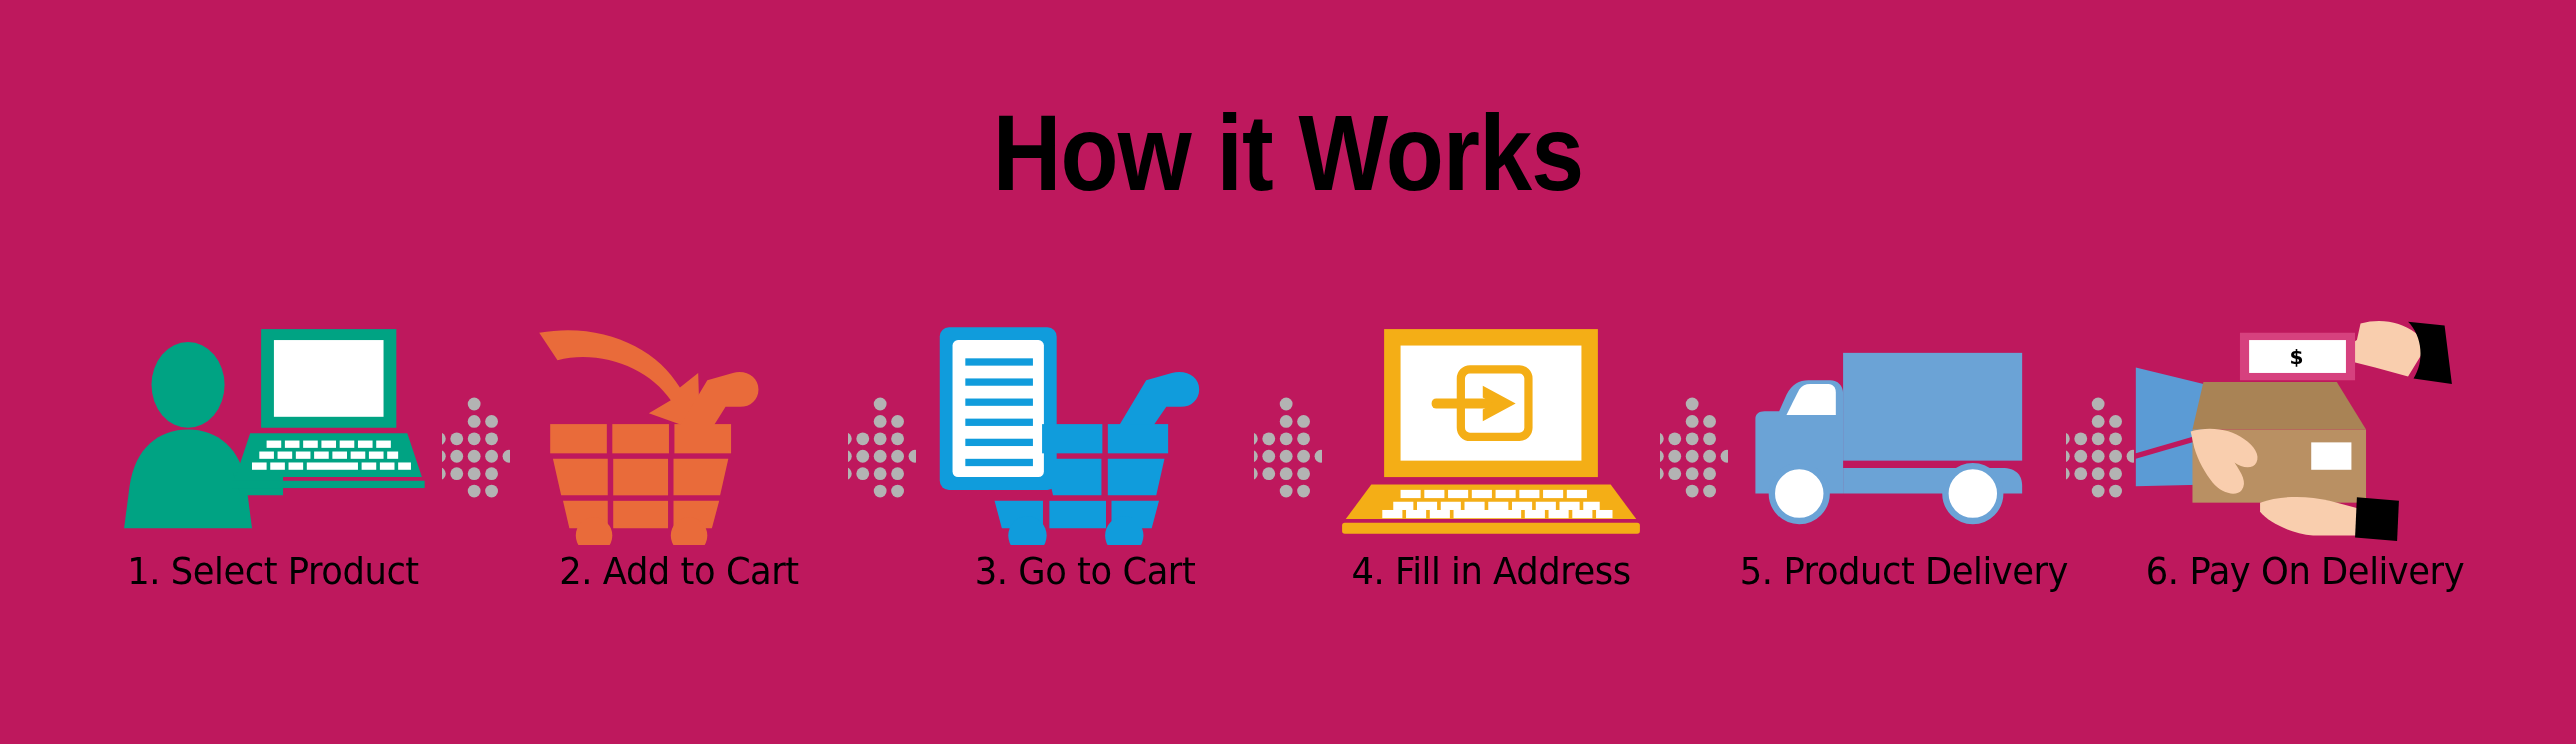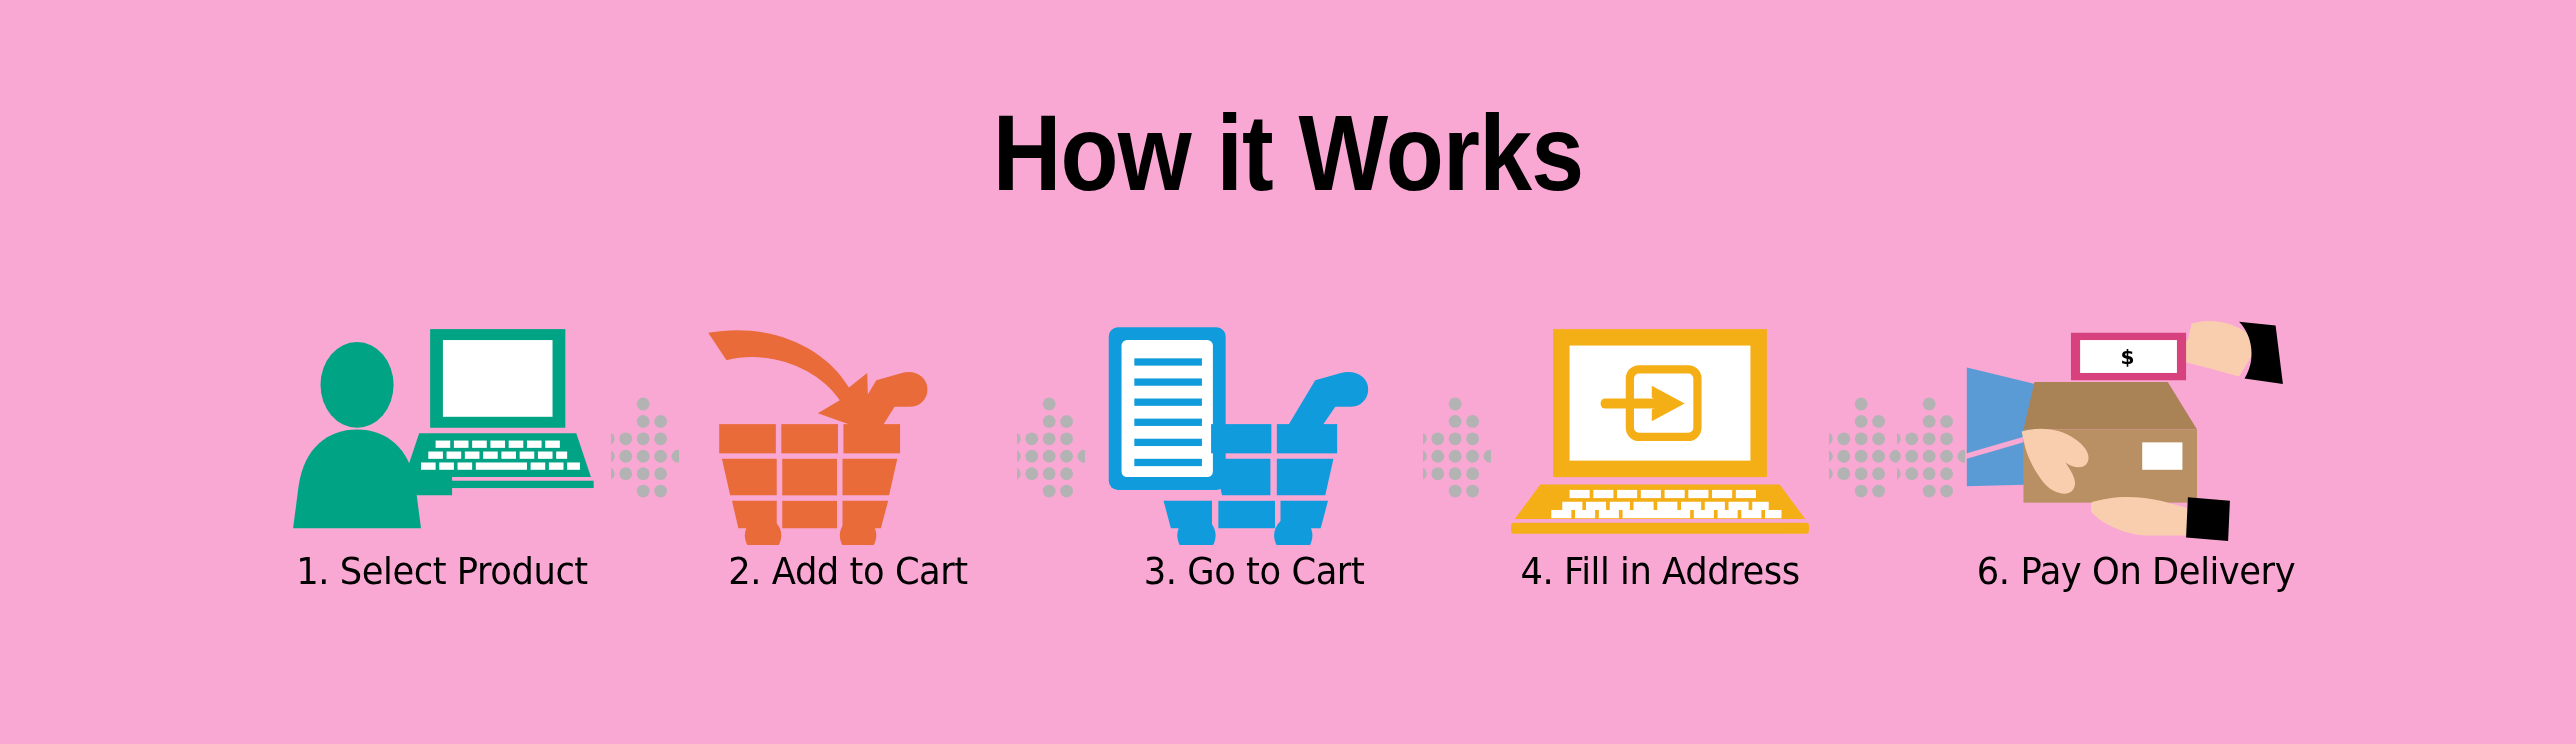--- a/index.html
+++ b/index.html
@@ -8,21 +8,21 @@
     background: #ffffff;
   }
   body {
     font-family: "Liberation Sans", "DejaVu Sans", sans-serif;
     -webkit-font-smoothing: antialiased;
   }
   #page {
     position: relative;
     width: 2576px;
     height: 745px;
-    background: #f9a8d4;
+    background: #be185d;
     overflow: hidden;
   }
 
   
   #title {
     position: absolute;
     top: 99px;
     left: 0;
     width: 2576px;
     text-align: center;
@@ -366,20 +366,42 @@
           <circle cx="-3" cy="88" r="7"></circle>
             <circle cx="16" cy="88" r="7"></circle>
             <circle cx="35" cy="88" r="7"></circle>
           <circle cx="54" cy="88" r="7"></circle>
           <circle cx="35" cy="107" r="7"></circle>
             <circle cx="54" cy="107" r="7"></circle>
         </g>
       </svg>
     </div>
 
+    <div class="step">
+      <div class="art">
+        <svg viewBox="0 0 370 250" xmlns="http://www.w3.org/2000/svg">
+          <g fill="#6ba3d6">
+
+            <rect x="126" y="40" width="196" height="118"></rect>
+
+            <path d="M126 166 L 300 166 C 316 166 322 174 322 186 L 322 194 L 126 194 Z"></path>
+
+            <path d="M56 104 L 64 86 C 70 74 78 70 88 70 L 112 70 C 120 70 126 76 126 84
+                     L 126 194 L 30 194 L 30 112 C 30 107 34 104 40 104 Z"></path>
+          </g>
+
+          <path d="M72 92 L 78 80 C 81 76 85 74 90 74 L 110 74 C 115 74 118 78 118 83
+                   L 118 108 L 64 108 Z" fill="#ffffff"></path>
+
+          <circle cx="78" cy="194" r="30" fill="#ffffff" stroke="#6ba3d6" stroke-width="7"></circle>
+          <circle cx="268" cy="194" r="30" fill="#ffffff" stroke="#6ba3d6" stroke-width="7"></circle>
+        </svg>
+      </div>
+      <div class="caption">5. Product Delivery</div>
+    </div>
 
     <div class="sep">
       <svg viewBox="0 0 74 120" xmlns="http://www.w3.org/2000/svg">
         <g fill="#b3b3b3">
           <circle cx="35" cy="12" r="7"></circle>
           <circle cx="35" cy="31" r="7"></circle>
             <circle cx="54" cy="31" r="7"></circle>
           <circle cx="-3" cy="50" r="7"></circle>
             <circle cx="16" cy="50" r="7"></circle>
             <circle cx="35" cy="50" r="7"></circle>

